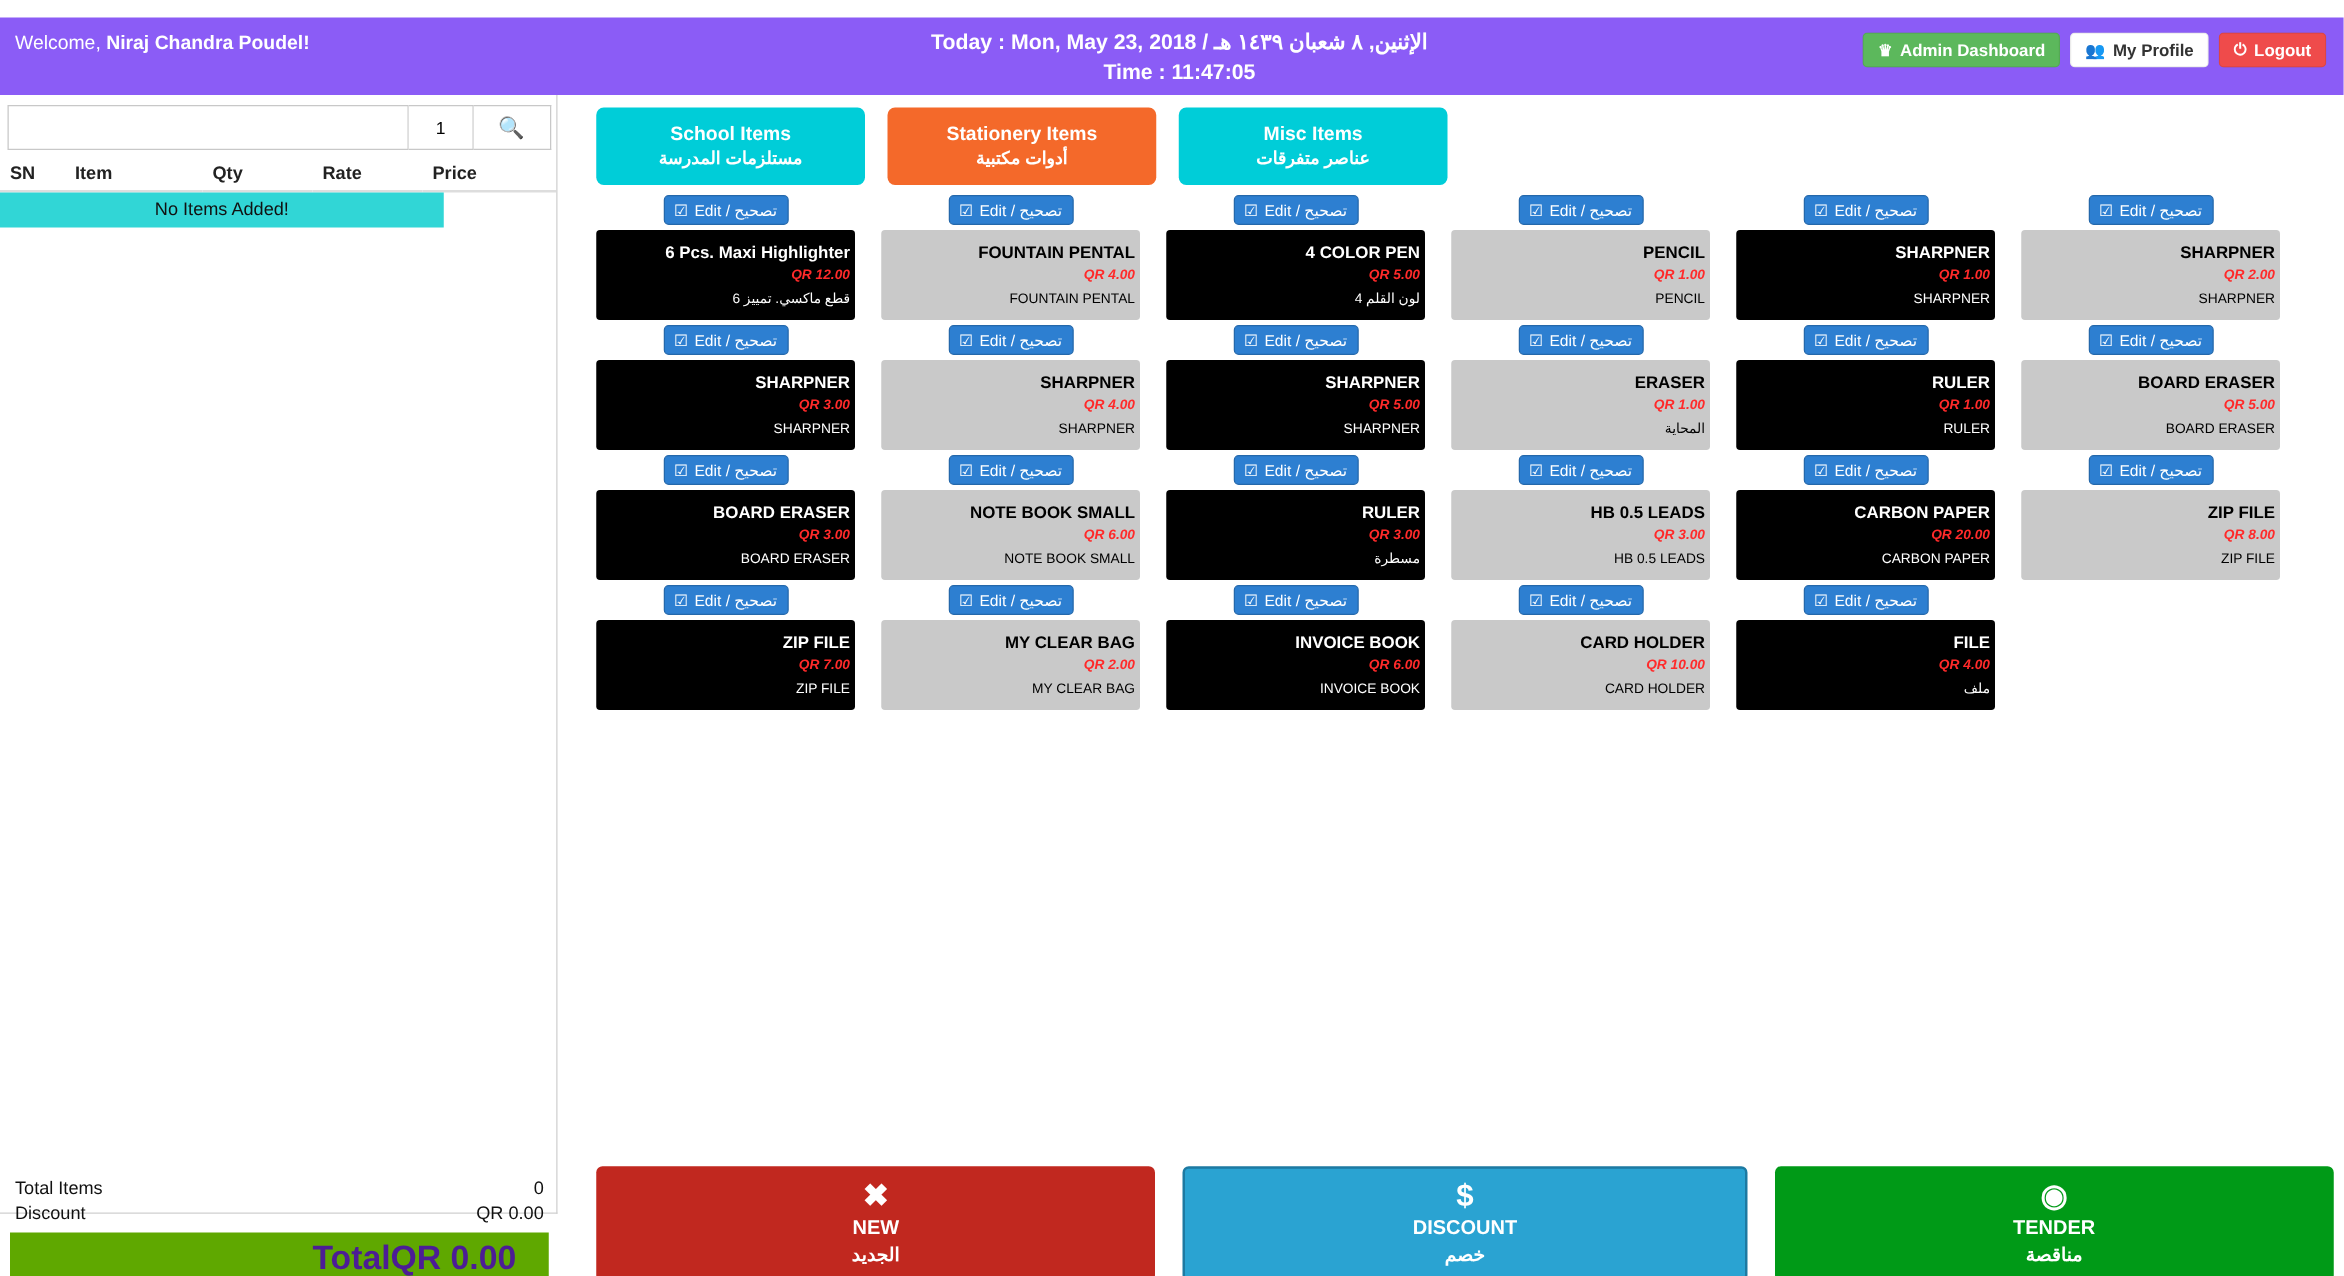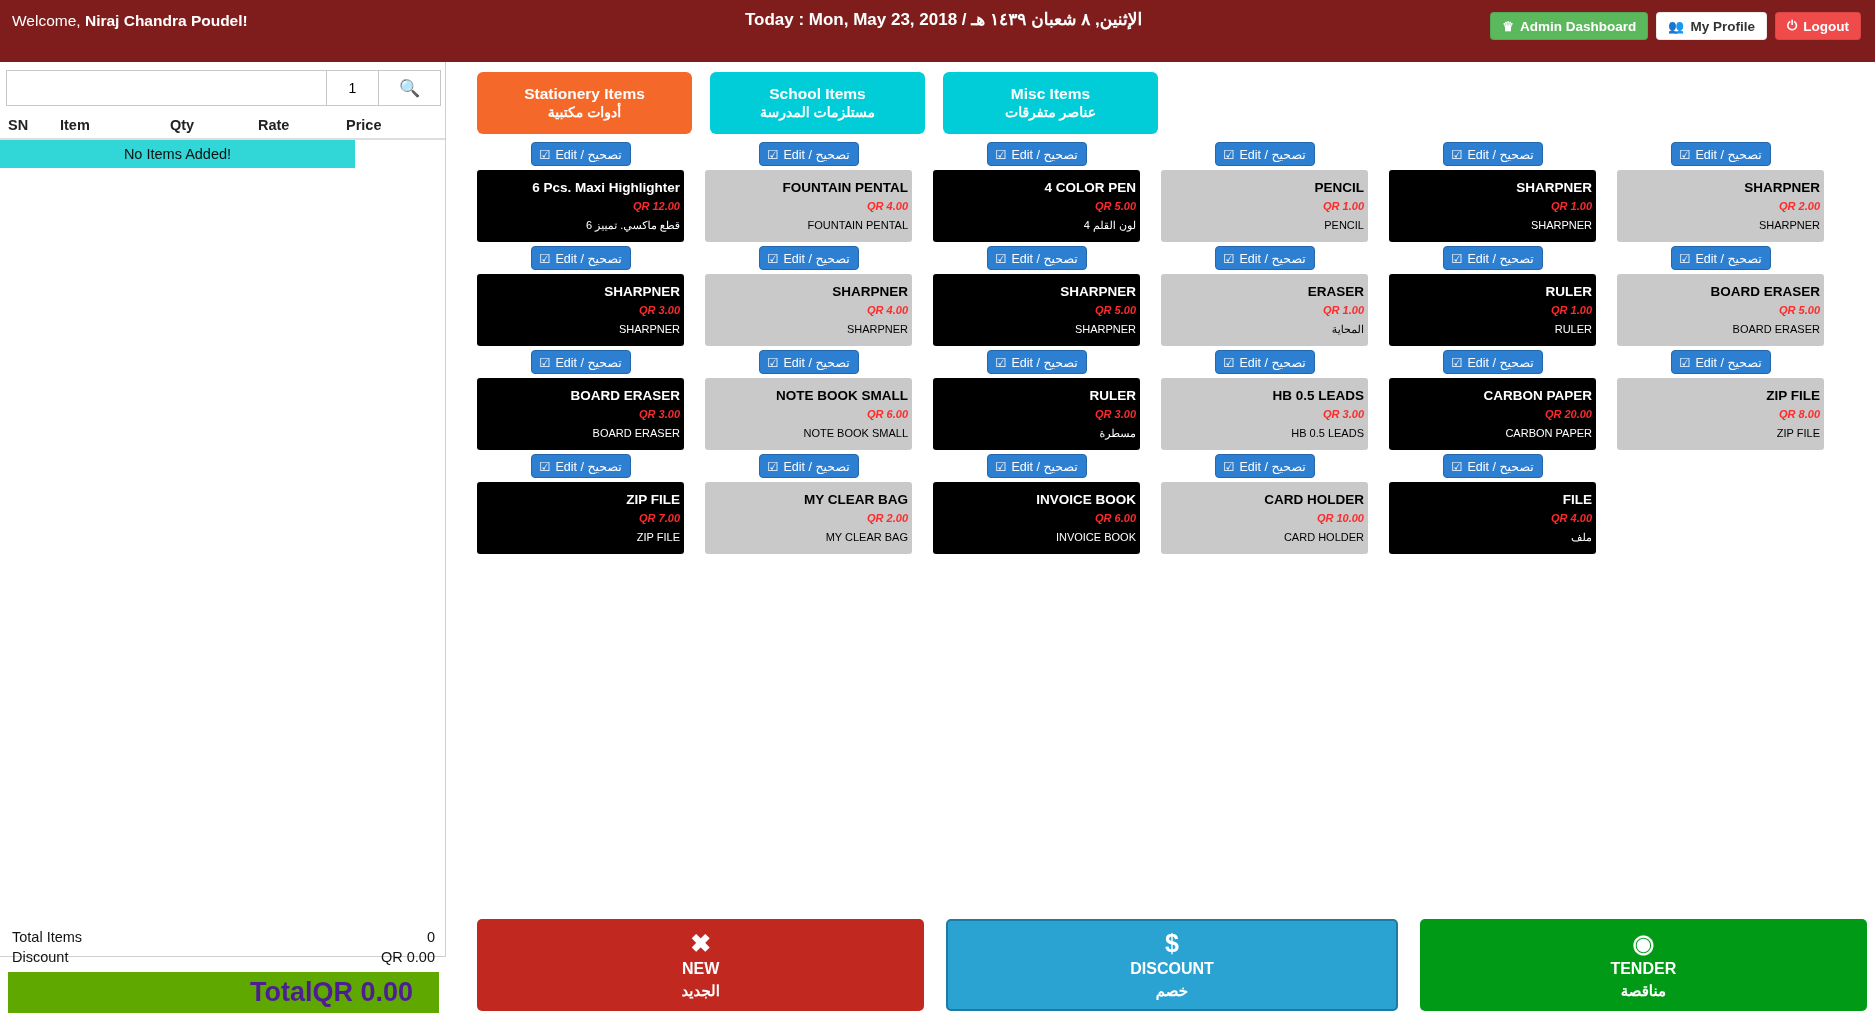--- a/index.html
+++ b/index.html
@@ -8,22 +8,23 @@
     background: #ffffff;
     font-family: "Liberation Sans", sans-serif;
     overflow: hidden;
   }
   * { box-sizing: border-box; }
 
   
   .topbar {
     position: relative;
     height: 62px;
-    background: #7f1d1d;
+    background: #8b5cf6;
     color: #ffffff;
+    margin-top: 14px;
   }
   .welcome {
     position: absolute; left: 12px; top: 12px;
     font-size: 15.5px;
   }
   .welcome b { font-weight: bold; }
   .today-wrap {
     position: absolute; left: 12px; right: 0; top: 8px;
     text-align: center;
     font-size: 17px;
@@ -231,20 +232,21 @@
 </style>
 </head>
 <body>
 
 <div class="topbar">
   <div class="welcome">
     <span>Welcome, </span><b>Niraj Chandra Poudel!</b>
   </div>
   <div class="today-wrap">
     <div class="today-line">Today : Mon, May 23, 2018 / الإثنين, ٨ شعبان ١٤٣٩ هـ</div>
+    <div class="time-line">Time : 11:47:05</div>
   </div>
   <div class="topbtns">
     <div class="tb green">
       <span class="gl">♛</span>
       <span>Admin Dashboard</span>
     </div>
     <div class="tb white">
       <span class="gl">👥</span>
       <span>My Profile</span>
     </div>
@@ -292,27 +294,27 @@
       </div>
       <div class="grand">
         <span>Total</span>
         <span>QR 0.00</span>
       </div>
     </div>
   </div>
 
   <div class="right">
     <div class="catrow">
+      <div class="cat cyan">
+        <span class="en">School Items</span>
+        <span class="ar">مستلزمات المدرسة</span>
+      </div>
       <div class="cat orange">
         <span class="en">Stationery Items</span>
         <span class="ar">أدوات مكتبية</span>
-      </div>
-      <div class="cat cyan">
-        <span class="en">School Items</span>
-        <span class="ar">مستلزمات المدرسة</span>
       </div>
       <div class="cat cyan">
         <span class="en">Misc Items</span>
         <span class="ar">عناصر متفرقات</span>
       </div>
     </div>
 
     <div class="grid">
 
       <div class="prow">

